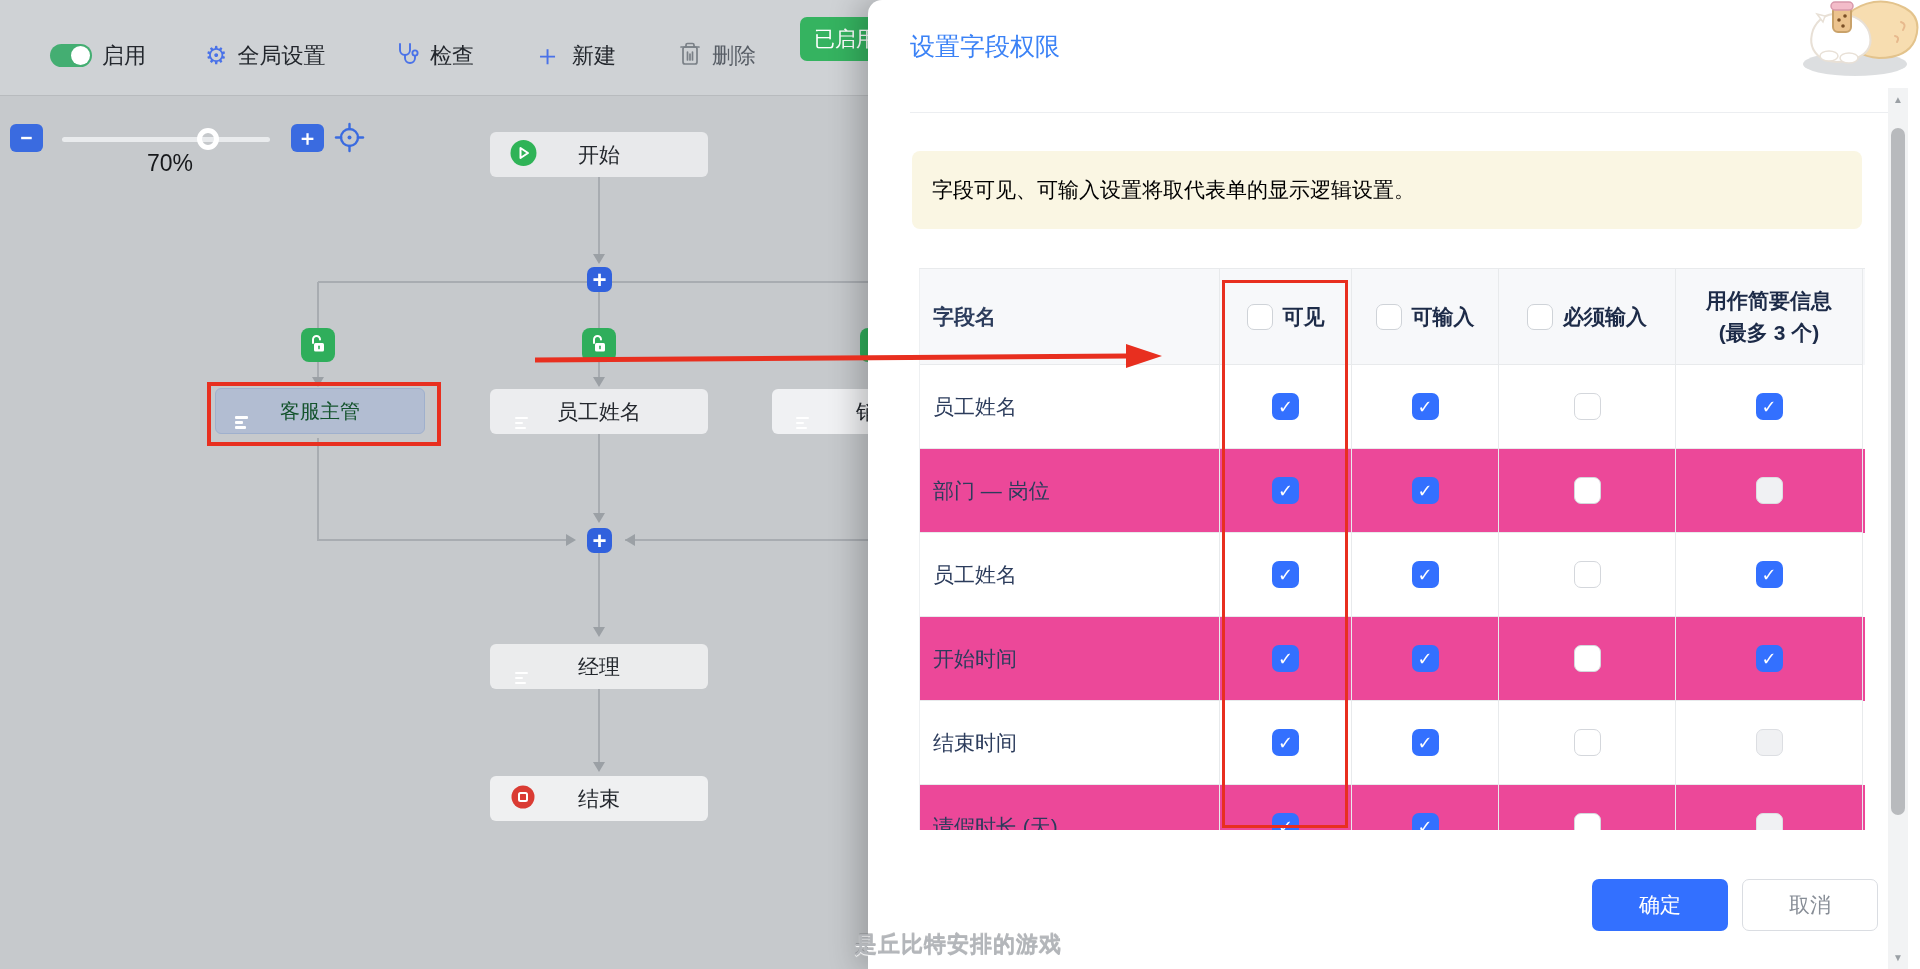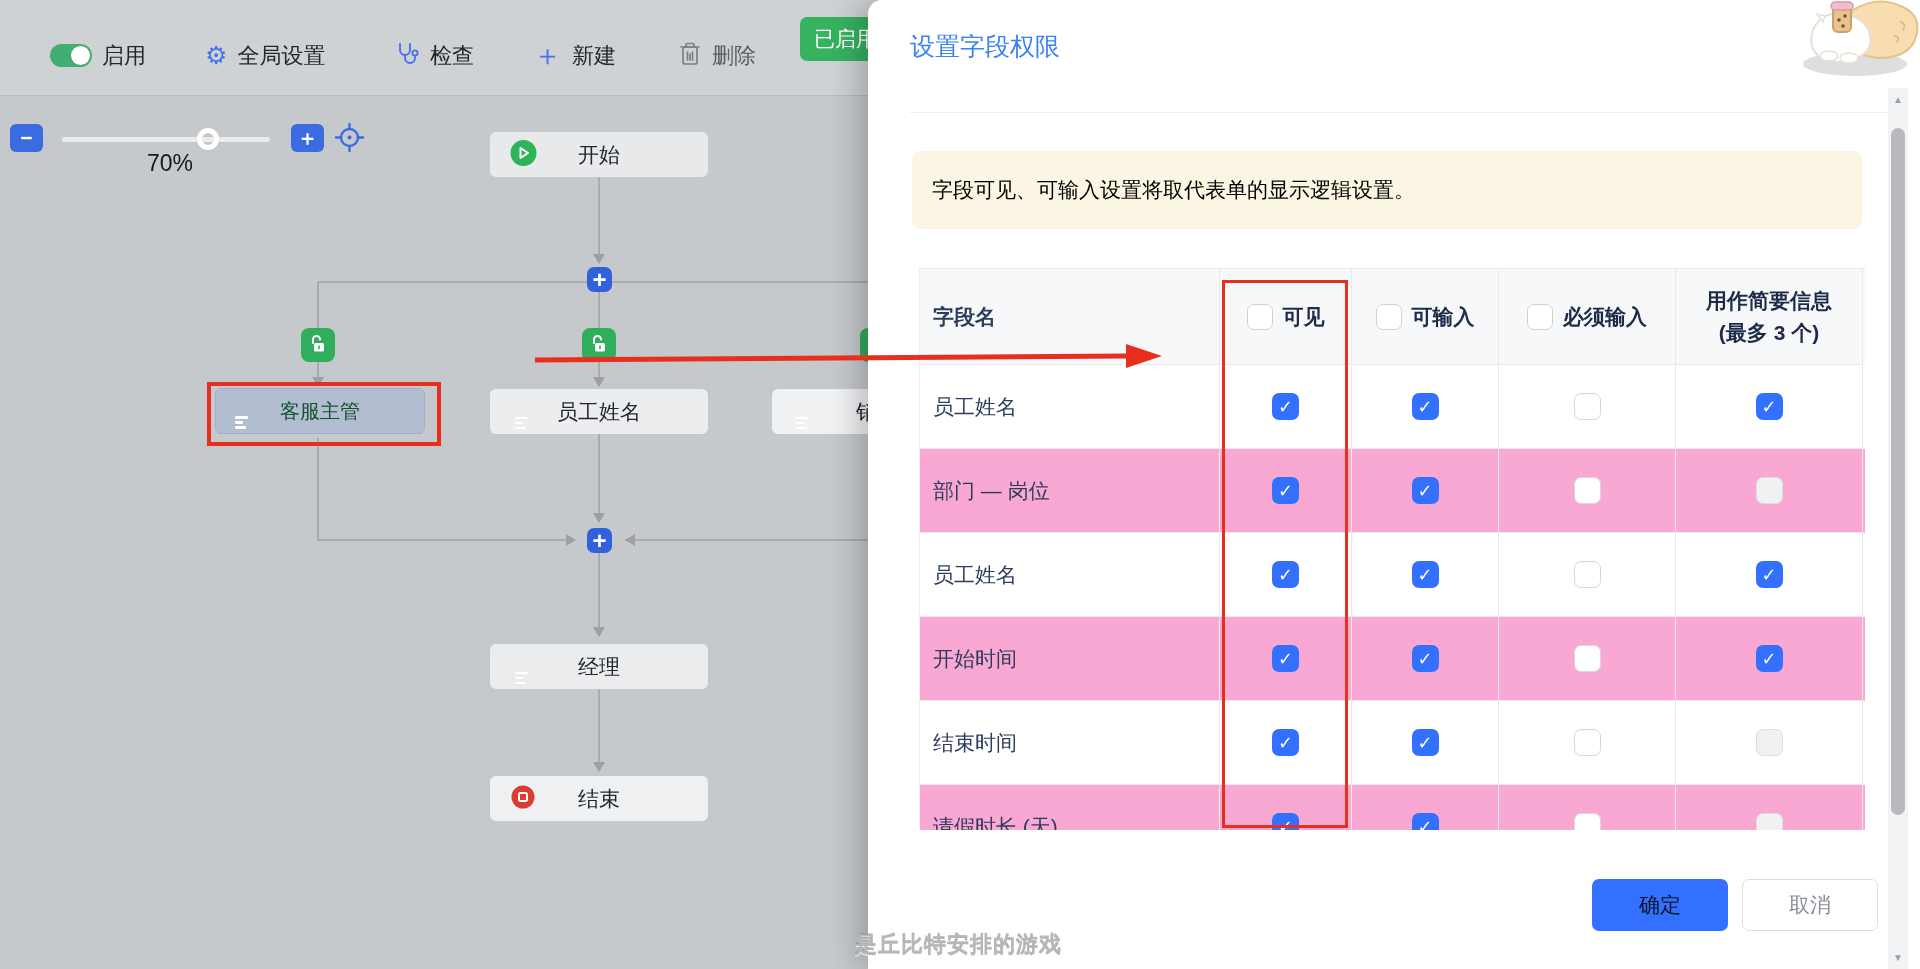--- a/index.html
+++ b/index.html
@@ -46,34 +46,34 @@
         border-top-left-radius:14px;box-shadow:-10px 0 30px rgba(0,0,0,.22);z-index:10;}
   #dialog-title{position:absolute;left:42px;top:30px;font-size:25px;font-weight:normal;color:#3b82f6;}
   #dialog-divider{position:absolute;left:42px;top:112px;width:986px;height:1px;background:#eceef1;}
   #notice{position:absolute;left:44px;top:151px;width:950px;height:78px;background:#faf6e3;border-radius:8px;
         display:flex;align-items:center;padding-left:20px;box-sizing:border-box;font-size:21px;color:#000000;}
   #table-wrap{position:absolute;left:51px;top:268px;width:945px;height:561px;overflow:hidden;
         border-top:1px solid #e8eaec;border-left:1px solid #eef0f2;}
   .thead,.trow{display:grid;grid-template-columns:300px 132px 147px 177px 187px;}
   .thead{height:96px;background:#f7f8fa;}
   .trow{height:84px;background:#fff;}
-  .trow.alt{background:#f9a8d4;}
+  .trow.alt{background:#ec4899;}
   .cell{border-right:1px solid #e8eaec;border-bottom:1px solid #e8eaec;display:flex;align-items:center;justify-content:center;}
   .cell.field{justify-content:flex-start;padding-left:13px;font-size:21px;color:#2c3c5c;}
   .hcell{font-weight:bold;color:#1d2b48;font-size:21px;}
   .hcell .hcb{width:26px;height:26px;border-radius:7px;background:#fff;border:1.5px solid #cfd3d8;margin-right:10px;box-sizing:border-box;}
   .hcell.two{flex-direction:column;line-height:1.5;}
   .cb{width:27px;height:27px;border-radius:7px;box-sizing:border-box;display:flex;align-items:center;justify-content:center;}
   .cb.checked{background:#3370ff;color:#fff;font-size:18px;font-weight:bold;}
   .cb.checked::after{content:"✓";}
   .cb.unchecked{background:#fff;border:1.5px solid #d4d7dc;}
   .cb.disabled{background:#f0f1f3;border:1.5px solid #dcdee2;}
   .dlgbtn{position:absolute;top:879px;width:136px;height:52px;border-radius:7px;font-size:21px;
         display:flex;align-items:center;justify-content:center;box-sizing:border-box;}
-  #btn-confirm{left:724px;background:#3370ff;color:#0f172a;}
+  #btn-confirm{left:724px;background:#3370ff;color:#ffffff;}
   #btn-cancel{left:874px;background:#fff;border:1px solid #dadde2;color:#878d96;}
   
   #scrollbar{position:absolute;left:1020px;top:88px;width:20px;height:881px;background:#f2f3f4;}
   #scroll-thumb{position:absolute;left:3px;top:40px;width:14px;height:687px;border-radius:7px;background:#b8babd;}
   .scroll-arrow{position:absolute;left:0;width:20px;text-align:center;font-size:10px;color:#9ba0a5;}
   
   #red-node-rect{position:absolute;left:207px;top:382px;width:226px;height:56px;border:4px solid #e82f1f;z-index:6;}
   #red-col-rect{position:absolute;left:1222px;top:280px;width:120px;height:542px;border:3px solid #e82f1f;z-index:40;}
   #red-arrow{position:absolute;left:0;top:0;z-index:45;pointer-events:none;}
   

